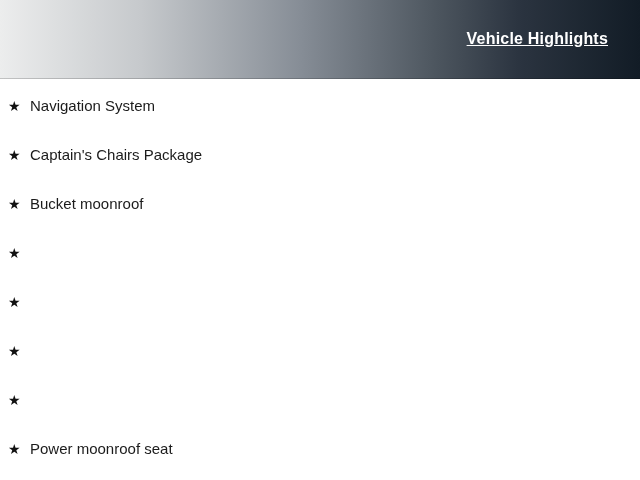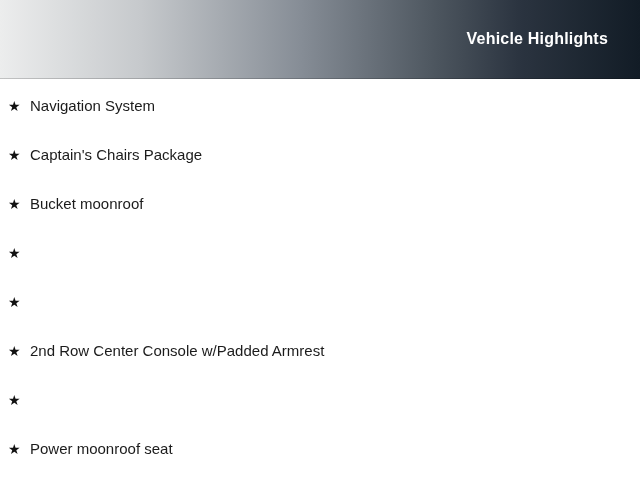--- a/index.html
+++ b/index.html
@@ -30,20 +30,21 @@
     align-items: center;
     justify-content: flex-end;
     box-sizing: border-box;
     padding-right: 32px;
   }
   .header-title {
     color: #ffffff;
     font-size: 16px;
     font-weight: bold;
     letter-spacing: 0.2px;
+    text-decoration: underline;
   }
   .highlights-list {
     list-style: none;
     margin: 0;
     padding: 17px 0 0 8px;
   }
   .highlights-list li {
     display: flex;
     align-items: baseline;
     line-height: 20px;
@@ -86,21 +87,20 @@
       <span class="item-label">Bucket moonroof</span>
     </li>
     <li>
       <span class="star">★</span>
     </li>
     <li>
       <span class="star">★</span>
     </li>
     <li>
       <span class="star">★</span>
-      <span class="item-label">2nd Row Center Console w/Padded Armrest</span>
     </li>
     <li>
       <span class="star">★</span>
     </li>
     <li>
       <span class="star">★</span>
       <span class="item-label">Power moonroof seat</span>
     </li>
   </ul>
 

